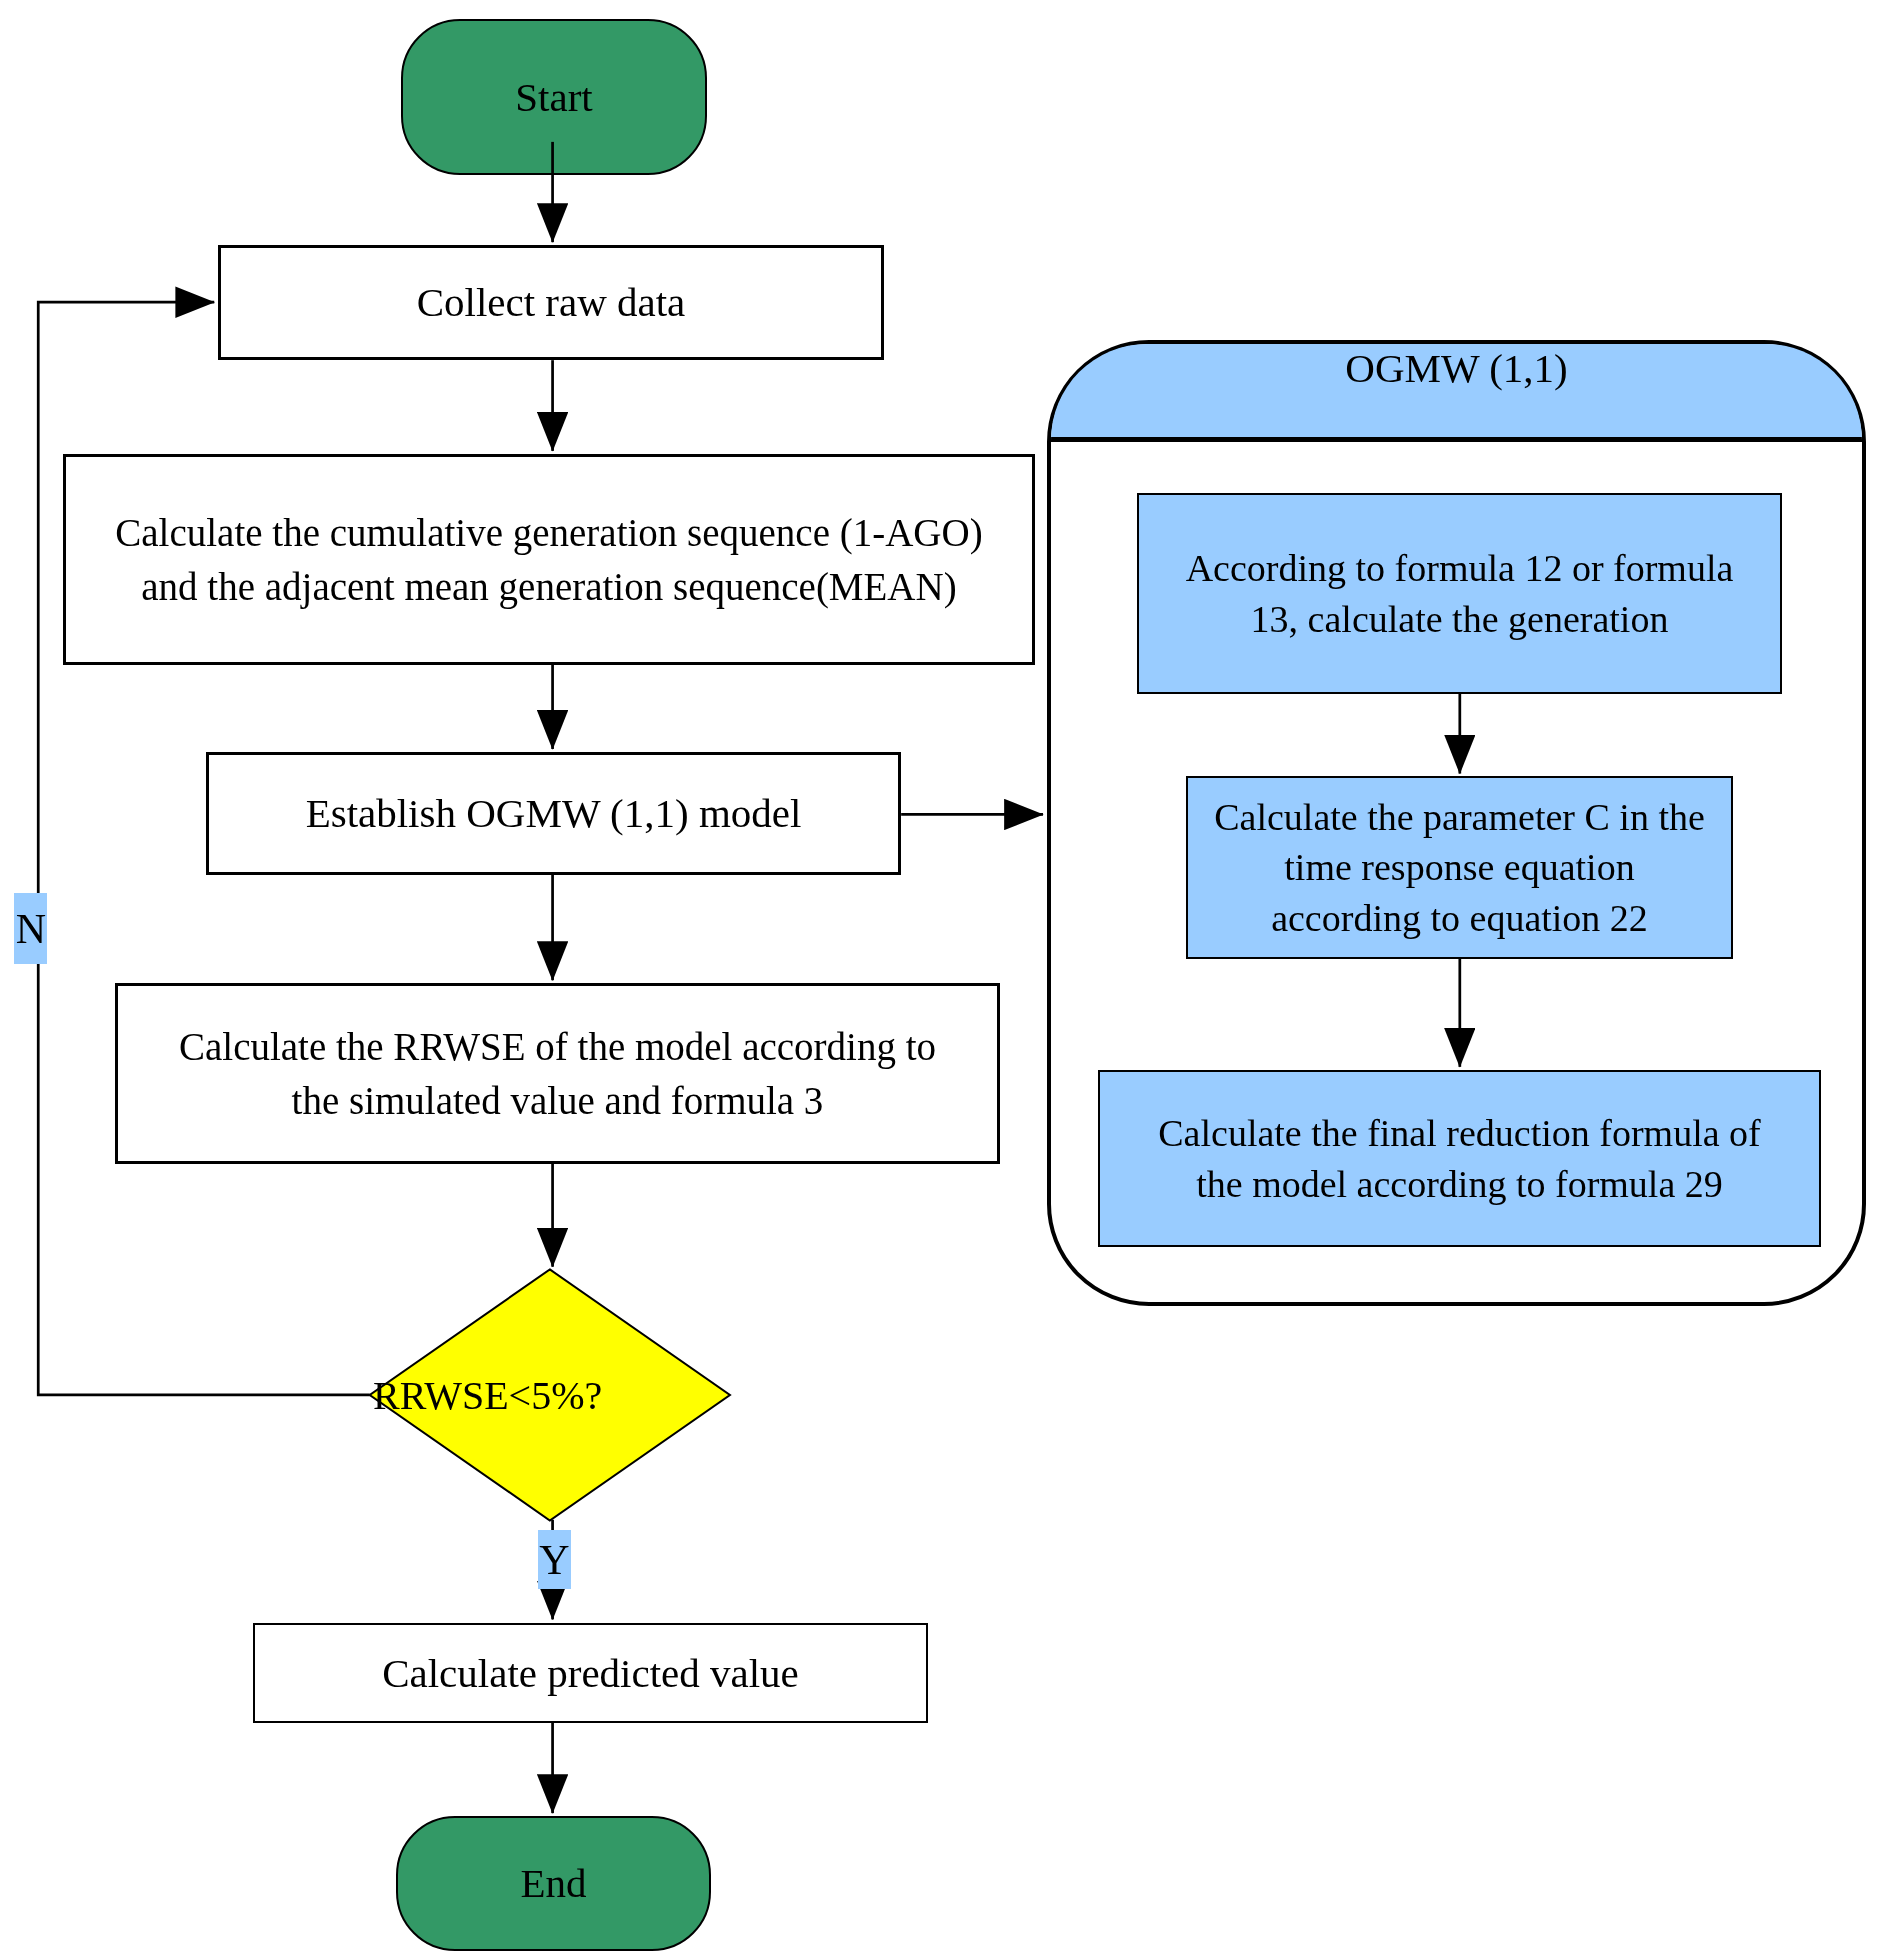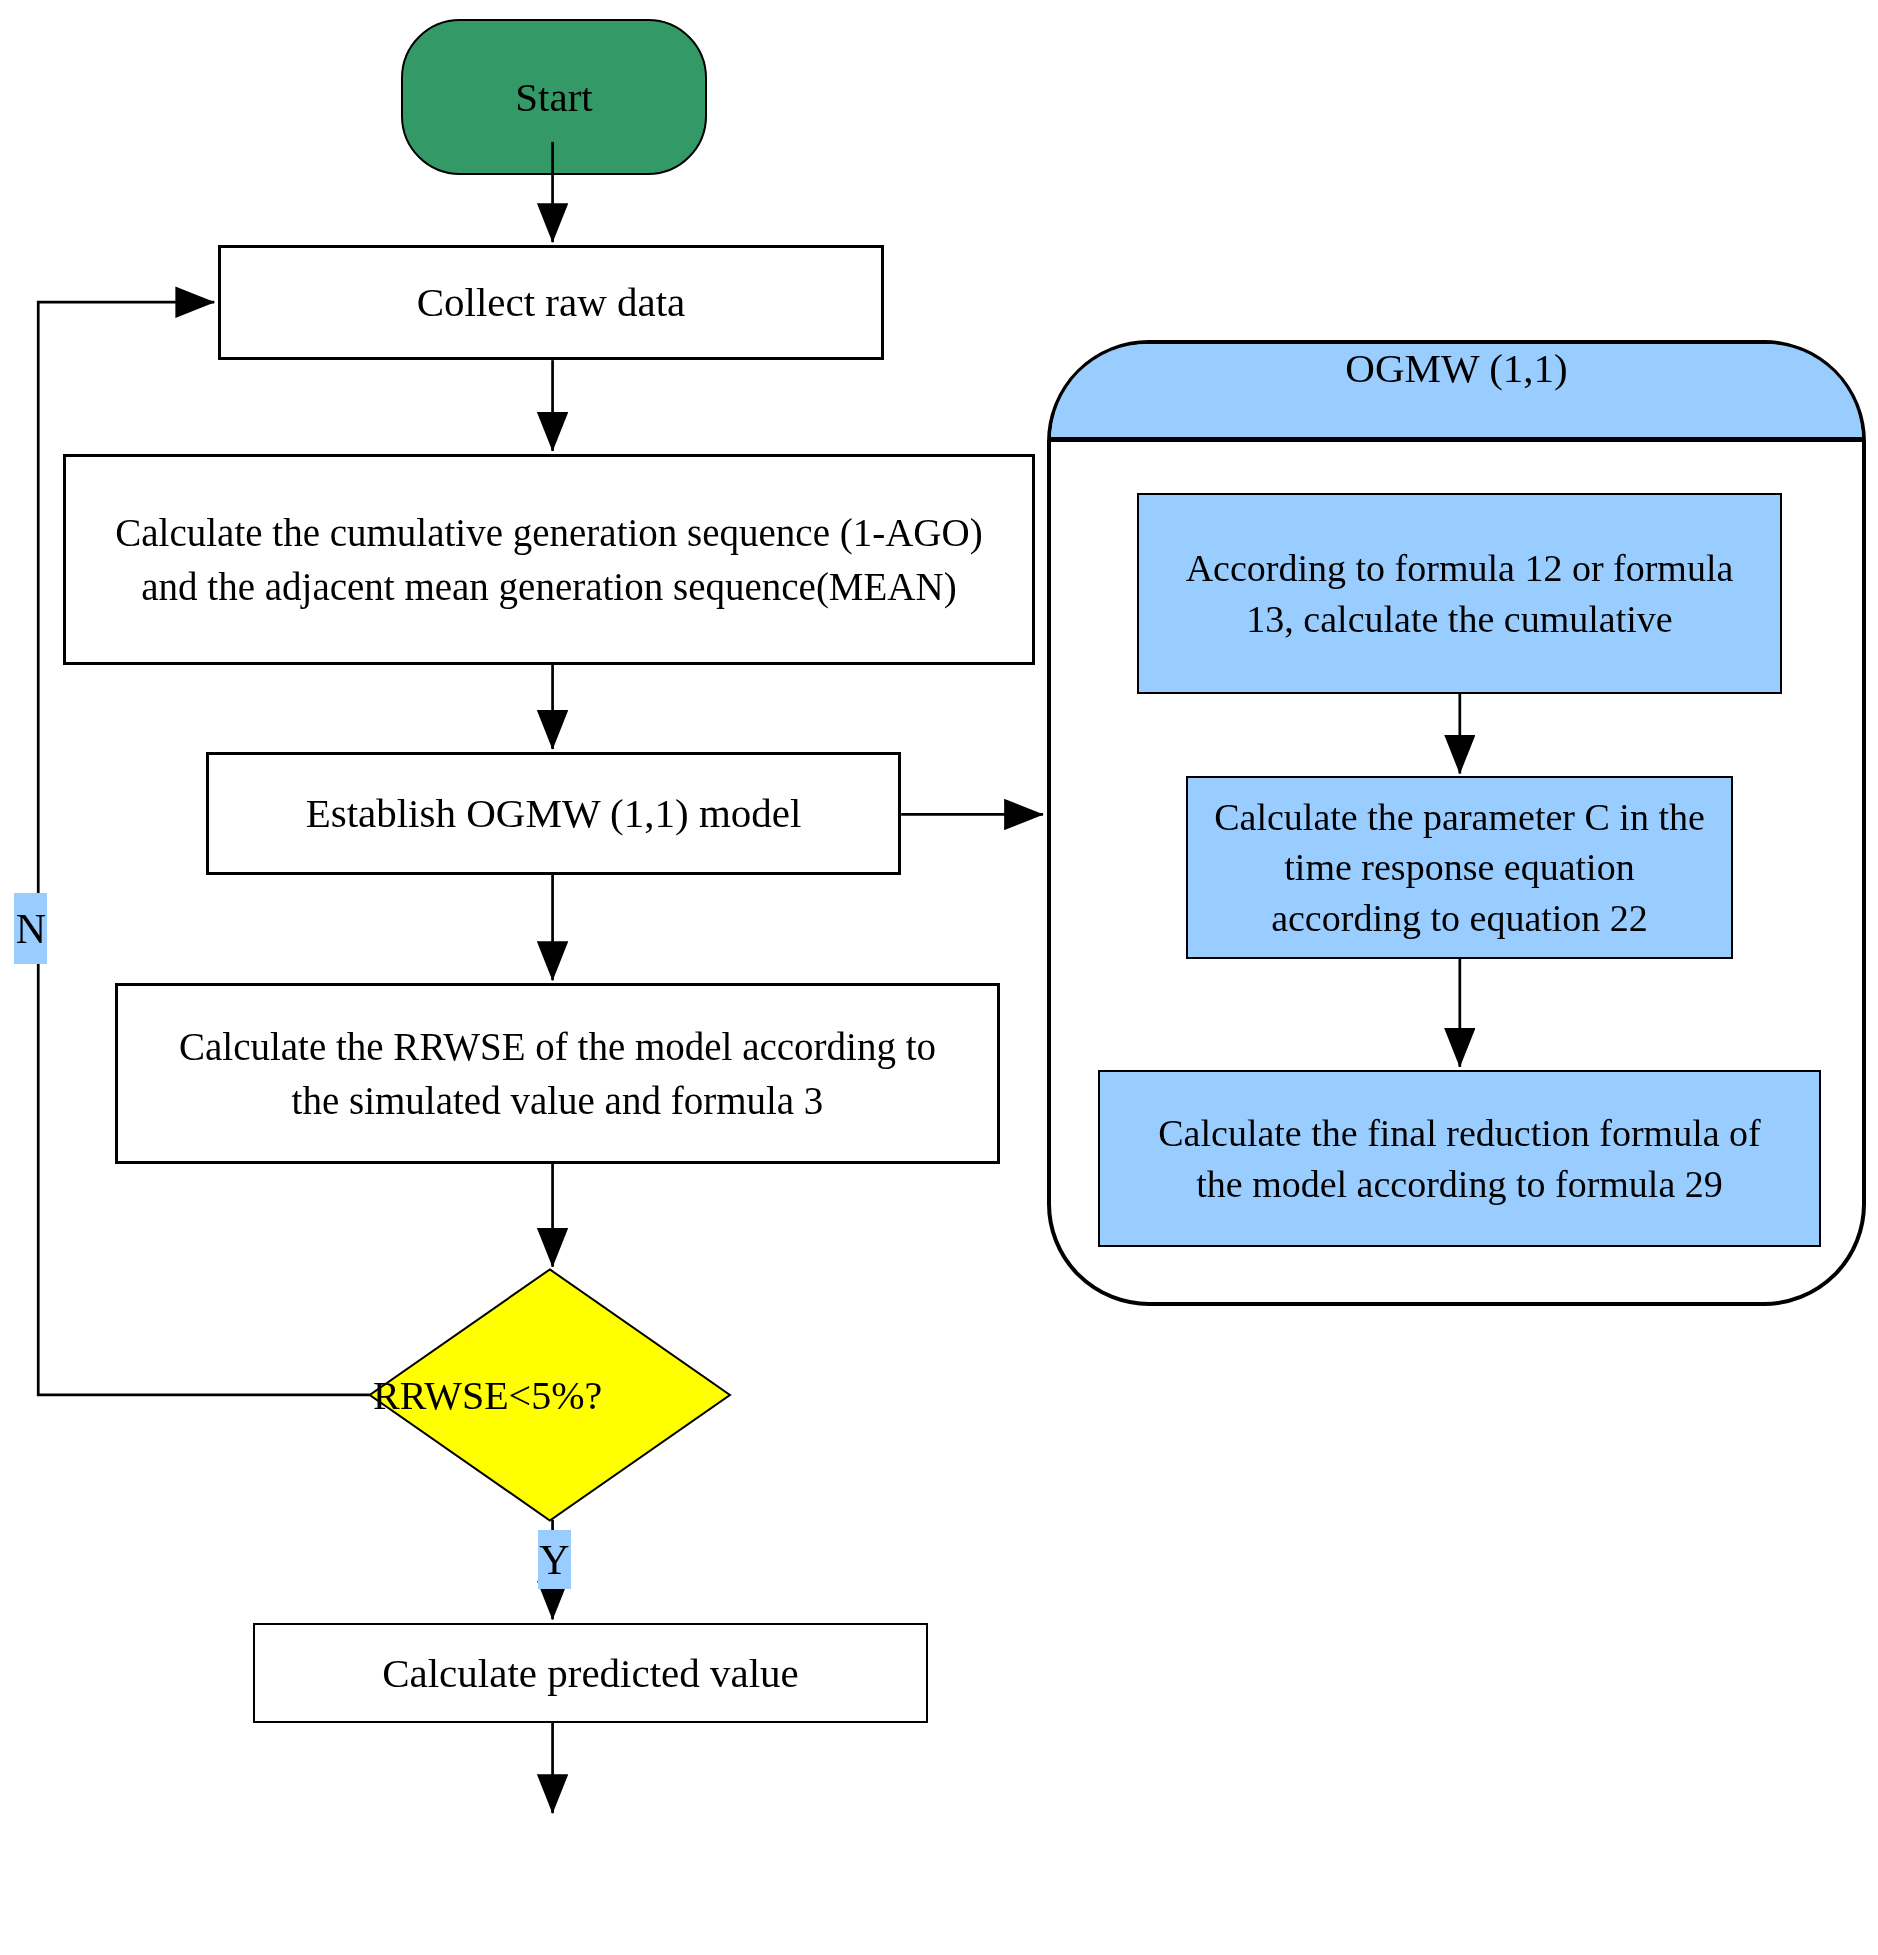--- a/index.html
+++ b/index.html
@@ -108,24 +108,27 @@
 
   <div class="node process" style="left:115px;top:983px;width:885px;height:181px;">
     <div>Calculate the RRWSE of the model according to</div>
     <div>the simulated value and formula 3</div>
   </div>
 
   <div class="node process" style="left:216px;top:1623px;width:675px;height:100px;font-size:41px;border-width:2.7px;margin-left:37px;">
     <span>Calculate predicted value</span>
   </div>
 
+  <div class="node terminator" style="left:396px;top:1816px;width:315px;height:135px;">
+    <span>End</span>
+  </div>
 
   <div class="node subprocess" style="left:1137px;top:493px;width:645px;height:201px;">
     <div>According to formula 12 or formula</div>
-    <div>13, calculate the cumulative</div>
+    <div>13, calculate the generation</div>
   </div>
 
   <div class="node subprocess" style="left:1186px;top:776px;width:547px;height:183px;">
     <div>Calculate the parameter C in the</div>
     <div>time response equation</div>
     <div>according to equation 22</div>
   </div>
 
   <div class="node subprocess" style="left:1098px;top:1070px;width:723px;height:177px;">
     <div>Calculate the final reduction formula of</div>

